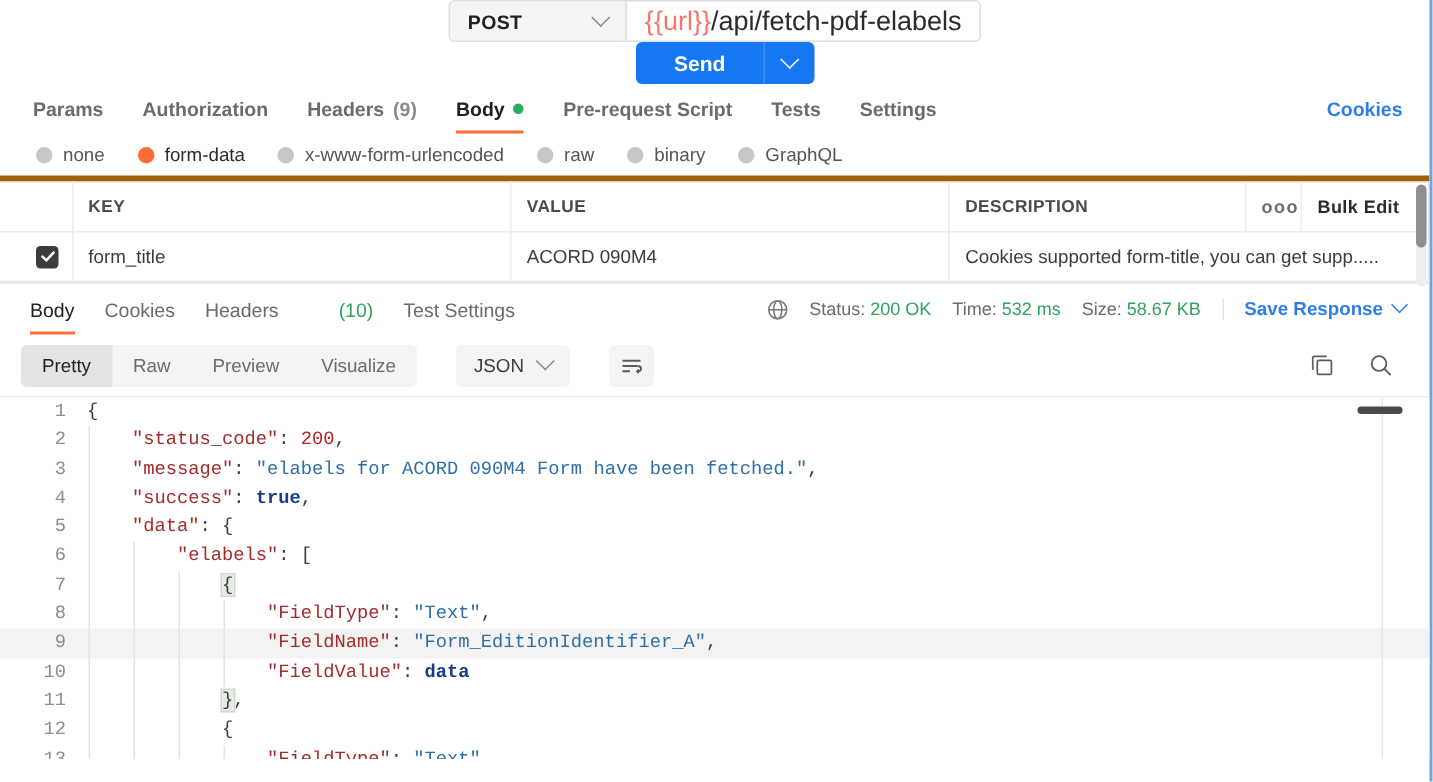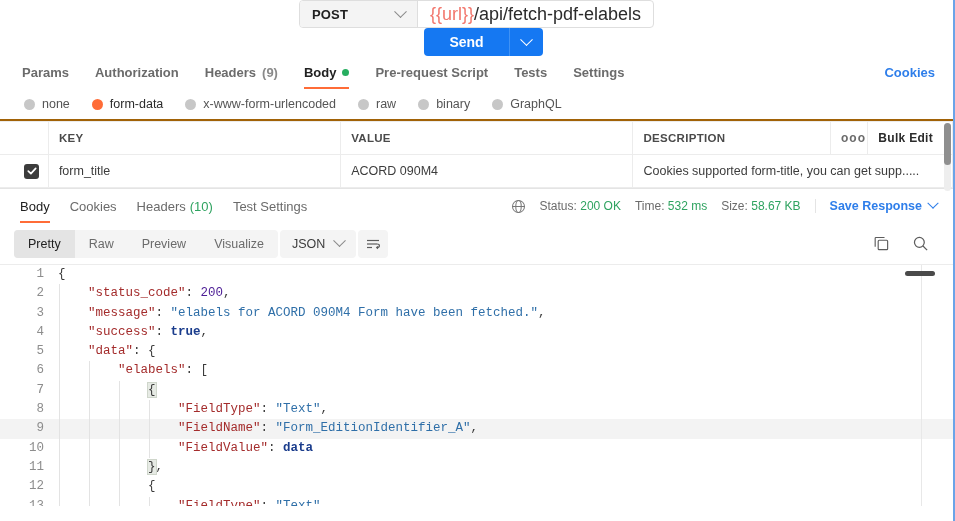--- a/index.html
+++ b/index.html
@@ -111,21 +111,21 @@
     padding-right: 6px;
     font-size: 13px; color: #2e7eea; font-weight: bold;
     cursor: pointer;
   }
 
   
   .body-types {
     display: flex; align-items: center;
     height: 32px;
     padding: 0 24px;
-    border-bottom: 2px solid #a16207;
+    border-bottom: 4px solid #a16207;
   }
   .radio-item {
     display: flex; align-items: center; gap: 7px;
     margin-right: 22px;
     font-size: 12.5px; color: #555;
     cursor: pointer;
   }
   .radio {
     width: 11px; height: 11px; border-radius: 50%;
     background: #c7c7c7;
@@ -193,42 +193,42 @@
     font-size: 13px; color: #6b6b6b;
     cursor: pointer; position: relative;
   }
   .rtab:first-child { padding-left: 8px; }
   .rtab.active { color: #212121; }
   .rtab.active::after {
     content: ""; position: absolute;
     left: 8px; right: 10px; bottom: 0;
     height: 2px; background: #ff6c37;
   }
-  .rtab .cgreen { color: #2fa360; }
+  .rtab .cgreen { color: #2fa360; margin-left: 36px; }
   .resp-meta {
     margin-left: auto;
     display: flex; align-items: center; gap: 14px;
     font-size: 12px; color: #6b6b6b;
     padding-right: 4px;
   }
   .resp-meta .g { color: #2fa360; }
   .globe { color: #777; display: flex; }
   .save-resp {
     display: flex; align-items: center; gap: 7px;
     color: #2e7eea; font-weight: bold; font-size: 12.5px;
     padding-left: 14px; border-left: 1px solid #e4e4e4;
     cursor: pointer;
   }
   .save-resp .chev { border-color: #2e7eea; width: 8px; height: 8px; }
 
   
   .view-bar {
     display: flex; align-items: center;
     height: 42px; padding: 0 14px;
-    gap: 2px;
+    gap: 26px;
     border-bottom: 1px solid #ececec;
   }
   .seg {
     display: flex; align-items: center;
     background: #f4f4f4; border-radius: 4px;
     height: 28px; overflow: hidden;
   }
   .seg .s {
     padding: 0 14px; height: 100%;
     display: flex; align-items: center;
@@ -276,21 +276,21 @@
   .gutter {
     width: 58px; min-width: 58px;
     text-align: right;
     padding-right: 14px;
     color: #8d8d8d;
     user-select: none;
   }
   .ctext { position: relative; }
   .k { color: #a42c2c; }
   .s { color: #2f6fa8; }
-  .n { color: #4c1d95; }
+  .n { color: #b91c1c; }
   .b { color: #1a3c8c; font-weight: bold; }
   .p { color: #3c3c3c; }
   .guide {
     position: absolute; top: 0; bottom: 0;
     width: 1px; background: #e3e3e3;
   }
   .brk { background: #e6eae4; outline: 1px solid #cfd6cb; }
   .code-scroll {
     position: absolute; top: 6px; right: 18px;
     width: 30px; height: 5px;

